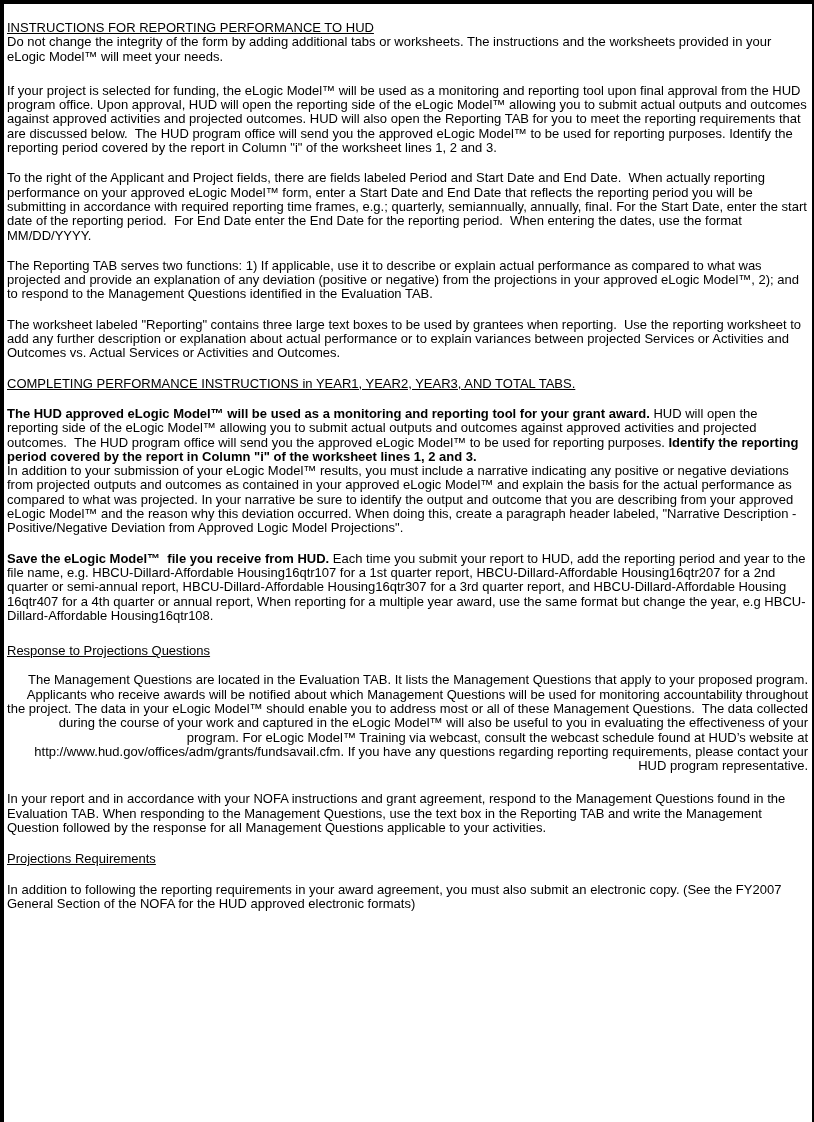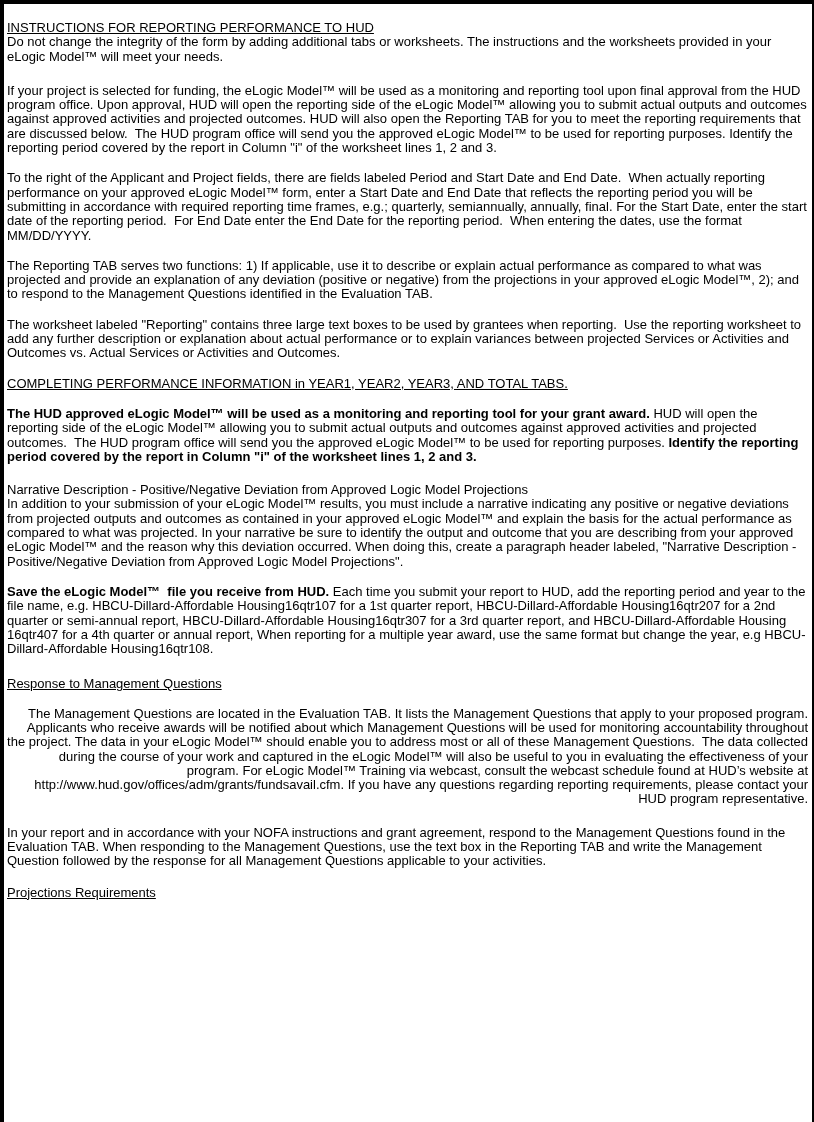--- a/index.html
+++ b/index.html
@@ -49,33 +49,33 @@
 
     <p class="m20">If your project is selected for funding, the eLogic Model™ will be used as a monitoring and reporting tool upon final approval from the HUD program office. Upon approval, HUD will open the reporting side of the eLogic Model™ allowing you to submit actual outputs and outcomes against approved activities and projected outcomes. HUD will also open the Reporting TAB for you to meet the reporting requirements that are discussed below.  The HUD program office will send you the approved eLogic Model™ to be used for reporting purposes. Identify the reporting period covered by the report in Column "i" of the worksheet lines 1, 2 and 3.</p>
 
     <p>To the right of the Applicant and Project fields, there are fields labeled Period and Start Date and End Date.  When actually reporting performance on your approved eLogic Model™ form, enter a Start Date and End Date that reflects the reporting period you will be submitting in accordance with required reporting time frames, e.g.; quarterly, semiannually, annually, final. For the Start Date, enter the start date of the reporting period.  For End Date enter the End Date for the reporting period.  When entering the dates, use the format MM/DD/YYYY.</p>
 
     <p>The Reporting TAB serves two functions: 1) If applicable, use it to describe or explain actual performance as compared to what was projected and provide an explanation of any deviation (positive or negative) from the projections in your approved eLogic Model™, 2); and to respond to the Management Questions identified in the Evaluation TAB.</p>
 
     <p>The worksheet labeled "Reporting" contains three large text boxes to be used by grantees when reporting.  Use the reporting worksheet to add any further description or explanation about actual performance or to explain variances between projected Services or Activities and Outcomes vs. Actual Services or Activities and Outcomes.</p>
 
 
-    <h2 class="b u">COMPLETING PERFORMANCE INFORMATION in YEAR1, YEAR2, YEAR3, AND TOTAL TABS.</h2>
+    <h2 class="b u">COMPLETING PERFORMANCE INSTRUCTIONS in YEAR1, YEAR2, YEAR3, AND TOTAL TABS.</h2>
 
     <p><span class="b">The HUD approved eLogic Model™ will be used as a monitoring and reporting tool for your grant award.</span><span> HUD will open the reporting side of the eLogic Model™ allowing you to submit actual outputs and outcomes against approved activities and projected outcomes.  The HUD program office will send you the approved eLogic Model™ to be used for reporting purposes. </span><span class="b">Identify the reporting period covered by the report in Column "i" of the worksheet lines 1, 2 and 3.</span></p>
 
-    <h3 class="b m19">Narrative Description - Positive/Negative Deviation from Approved Logic Model Projections</h3>
 
     <p class="m0">In addition to your submission of your eLogic Model™ results, you must include a narrative indicating any positive or negative deviations from projected outputs and outcomes as contained in your approved eLogic Model™ and explain the basis for the actual performance as compared to what was projected. In your narrative be sure to identify the output and outcome that you are describing from your approved eLogic Model™ and the reason why this deviation occurred. When doing this, create a paragraph header labeled, "Narrative Description - Positive/Negative Deviation from Approved Logic Model Projections".</p>
 
     <p><span class="b">Save the eLogic Model™  file you receive from HUD.</span><span> Each time you submit your report to HUD, add the reporting period and year to the file name, e.g. HBCU-Dillard-Affordable Housing16qtr107 for a 1st quarter report, HBCU-Dillard-Affordable Housing16qtr207 for a 2nd quarter or semi-annual report, HBCU-Dillard-Affordable Housing16qtr307 for a 3rd quarter report, and HBCU-Dillard-Affordable Housing 16qtr407 for a 4th quarter or annual report, When reporting for a multiple year award, use the same format but change the year, e.g HBCU-Dillard-Affordable Housing16qtr108.</span></p>
 
-    <h2 class="b u m21">Response to Management Questions</h2>
+    <h2 class="b u m21">Response to Projections Questions</h2>
 
     <p class="m15">The Management Questions are located in the Evaluation TAB. It lists the Management Questions that apply to your proposed program. Applicants who receive awards will be notified about which Management Questions will be used for monitoring accountability throughout the project. The data in your eLogic Model™ should enable you to address most or all of these Management Questions.  The data collected during the course of your work and captured in the eLogic Model™ will also be useful to you in evaluating the effectiveness of your program. For eLogic Model™ Training via webcast, consult the webcast schedule found at HUD’s website at http://www.hud.gov/offices/adm/grants/fundsavail.cfm. If you have any questions regarding reporting requirements, please contact your HUD program representative.</p>
 
     <p class="m19">In your report and in accordance with your NOFA instructions and grant agreement, respond to the Management Questions found in the Evaluation TAB. When responding to the Management Questions, use the text box in the Reporting TAB and write the Management Question followed by the response for all Management Questions applicable to your activities.</p>
 
     <h2 class="b u m17">Projections Requirements</h2>
 
+    <p>In addition to following the reporting requirements in your award agreement, you must also submit an electronic copy. (See the FY2007 General Section of the NOFA for the HUD approved electronic formats)</p>
 
   </div>
 </div>
 
 </body></html>

